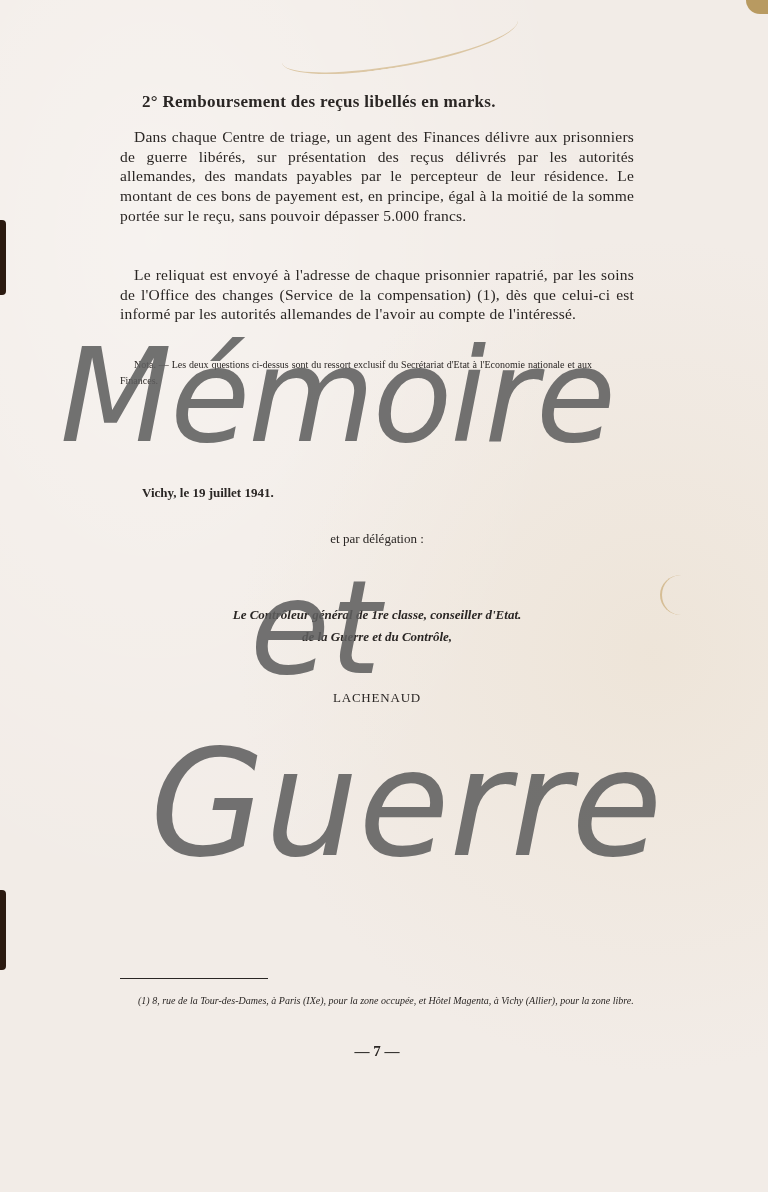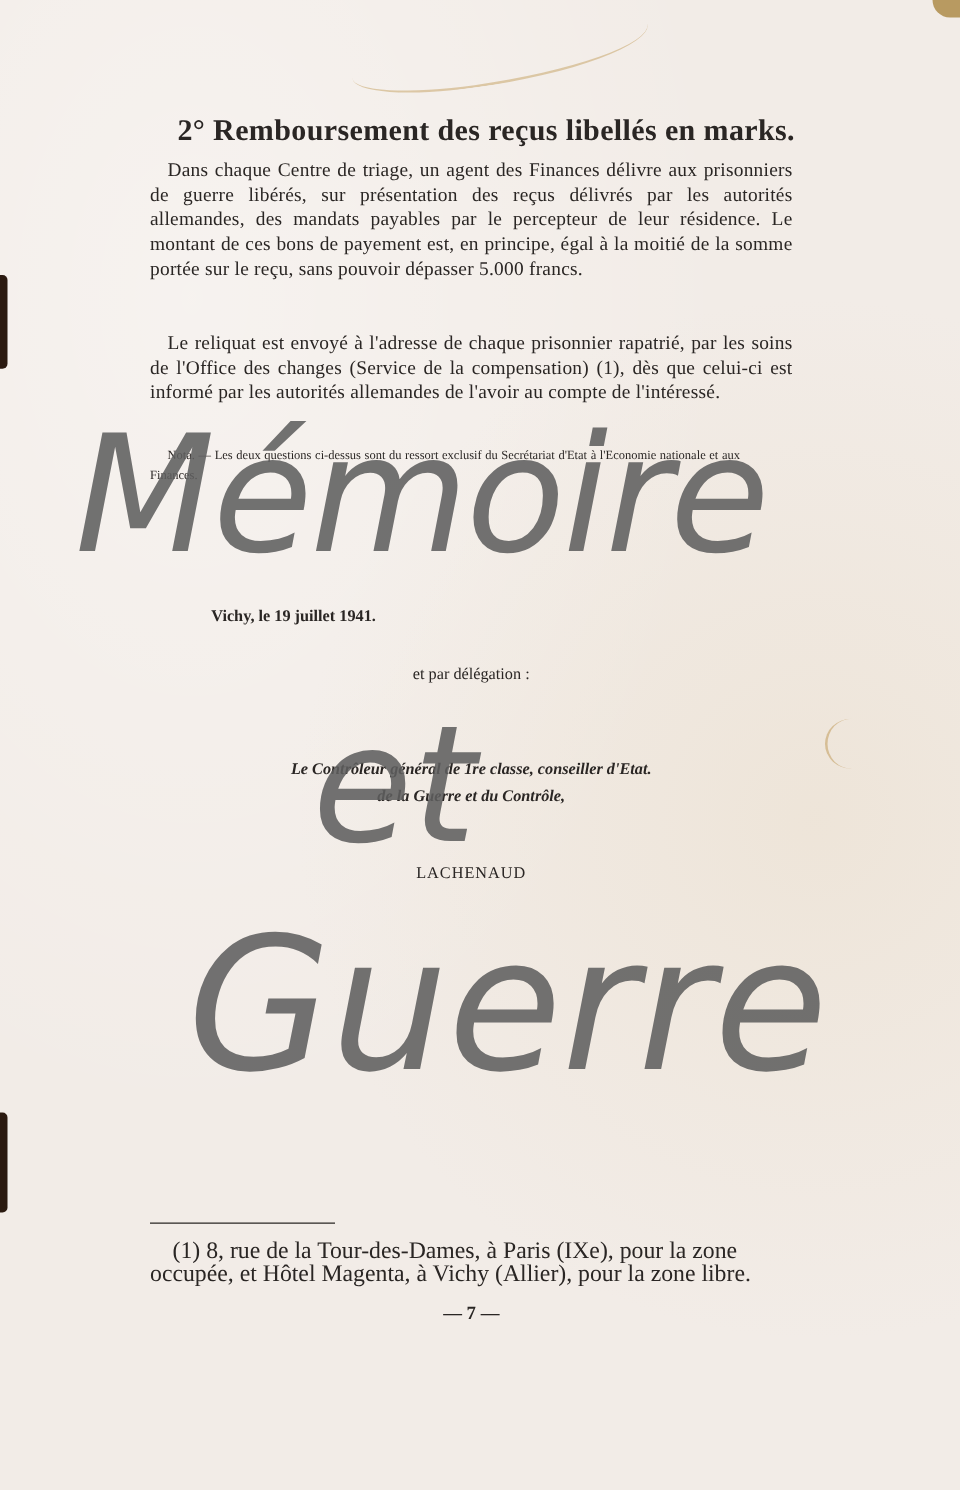--- a/index.html
+++ b/index.html
@@ -28,35 +28,35 @@
   }
   .stain-right {
     position: absolute; left: 660px; top: 575px; width: 40px; height: 40px;
     border-left: 2px solid rgba(190,150,80,0.5); border-radius: 50%;
   }
   .edge-mark { position: absolute; left: 0; width: 6px; background: #2b1a10; border-radius: 0 4px 4px 0; }
   .edge-1 { top: 220px; height: 75px; }
   .edge-2 { top: 890px; height: 80px; }
   .content { position: absolute; left: 120px; top: 0; width: 514px; }
   .heading {
-    position: absolute; left: 22px; top: 92px; font-size: 24px; font-weight: bold; letter-spacing: 0.3px; white-space: nowrap;
+    position: absolute; left: 22px; top: 92px; font-size: 17px; font-weight: bold; letter-spacing: 0.3px; white-space: nowrap;
   }
   .para {
     position: absolute; font-size: 15.5px; line-height: 19.7px; text-align: justify; text-align-last: left; letter-spacing: 0.2px;
   }
   .p1 { left: 0; top: 127px; width: 514px; text-indent: 14px; }
   .p2 { left: 0; top: 265px; width: 514px; text-indent: 14px; }
   .nota { position: absolute; left: 0; top: 357px; width: 472px; font-size: 10px; line-height: 16px; text-align: justify; text-indent: 14px; }
-  .date { position: absolute; left: 22px; top: 485px; font-size: 13px; font-weight: bold; margin-left: 27px; }
+  .date { position: absolute; left: 22px; top: 485px; font-size: 13px; font-weight: bold; }
   .sig { position: absolute; left: 0; width: 514px; text-align: center; font-size: 13px; line-height: 22px; }
   .sig1 { top: 528px; }
   .sig2 { top: 604px; font-style: italic; font-weight: bold; }
   .signer { position: absolute; left: 0; top: 690px; width: 514px; text-align: center; font-size: 13px; letter-spacing: 0.8px; }
   .rule { position: absolute; left: 0; top: 978px; width: 148px; border-top: 1.5px solid #2a2624; }
-  .footnote { position: absolute; left: 0; top: 991px; width: 514px; font-size: 19px; line-height: 19px; text-indent: 18px; }
+  .footnote { position: absolute; left: 0; top: 991px; width: 514px; font-size: 10px; line-height: 19px; text-indent: 18px; font-style: italic; }
   .pagenum { position: absolute; left: 0; top: 1043px; width: 514px; text-align: center; font-size: 15px; font-weight: bold; }
   .watermark {
     position: absolute; font-family: "DejaVu Sans", sans-serif; font-style: italic;
     color: rgba(95,95,95,0.88); white-space: nowrap;
   }
   .wm1 { left: 60px; top: 320px; font-size: 130px; letter-spacing: -2px; }
   .wm2 { left: 250px; top: 552px; font-size: 130px; }
   .wm3 { left: 150px; top: 718px; font-size: 148px; }
 </style>
 </head>

